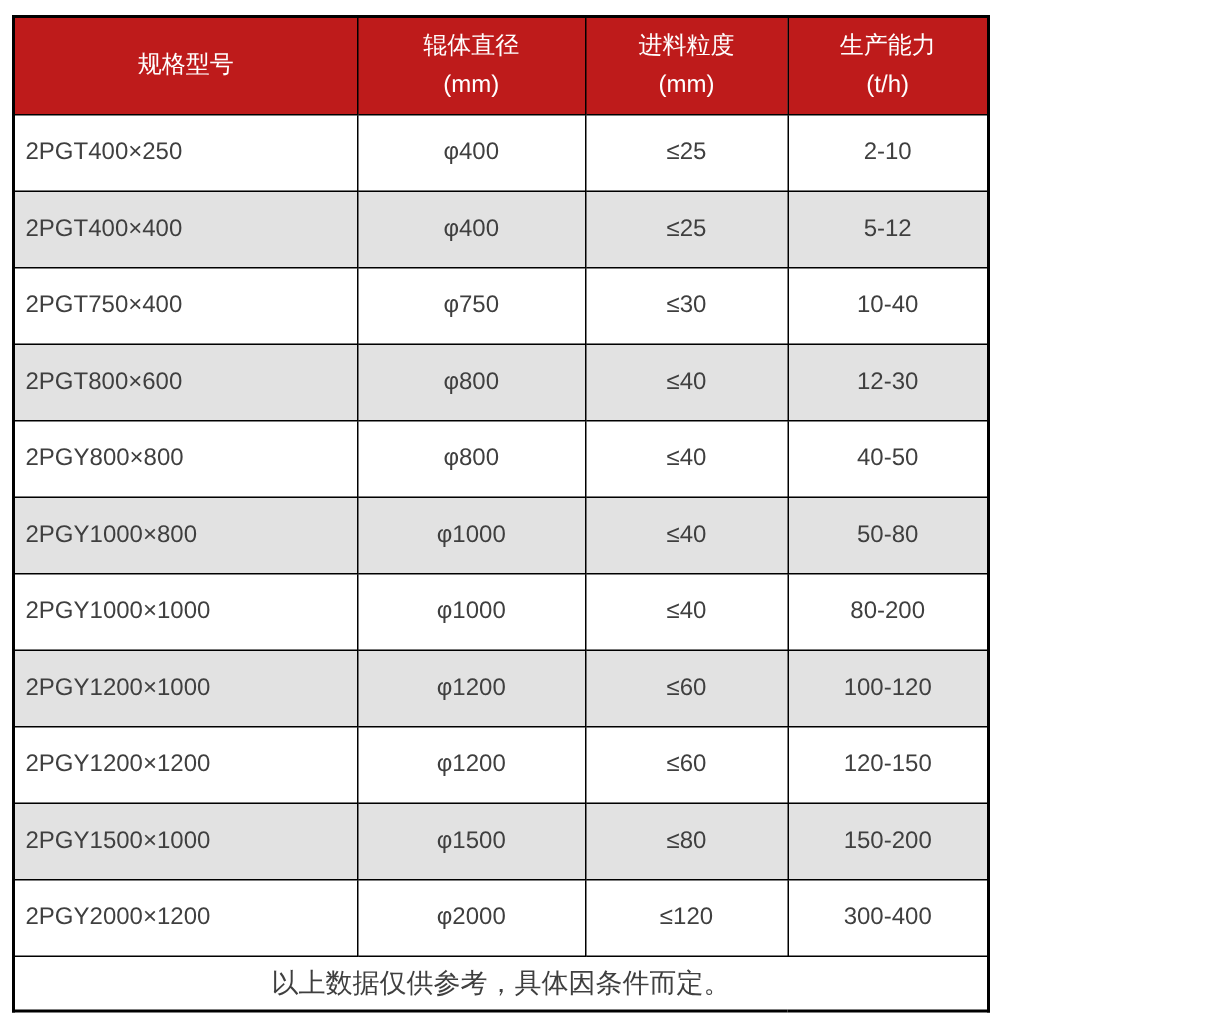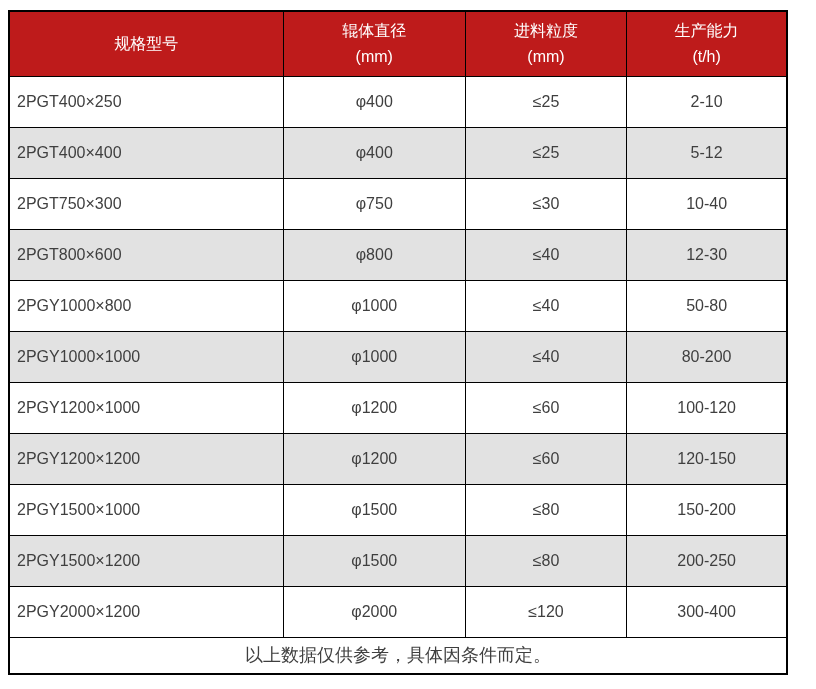--- a/index.html
+++ b/index.html
@@ -4,21 +4,21 @@
 <style>
   :root{
     --red:#be1b1b; --header-text:#ffffff; --row-bg:#ffffff; --row-alt:#e2e2e2;
     --border:#000000; --text:#3f3f3f;
   }
   *{box-sizing:border-box; margin:0; padding:0;}
   html,body{width:816px; height:689px; background:#ffffff; overflow:hidden;}
   body{font-family:"Liberation Sans","DejaVu Sans",sans-serif;}
   .page{padding:10px 8px 7px 8px;}
   table.spec-table{
-    width:780px; border-collapse:collapse; table-layout:fixed;
+    width:652px; border-collapse:collapse; table-layout:fixed;
     border:2px solid var(--border); background:#fff;
   }
   thead th{
     background:var(--red); color:var(--header-text);
     font-size:16px; font-weight:normal; text-align:center;
     height:65px; vertical-align:middle;
     border:1px solid var(--border); padding:0;
   }
   thead th .h-title{line-height:1.1;}
   thead th .h-unit{line-height:1.1; margin-top:9px;}
@@ -73,30 +73,36 @@
           <td>≤25</td>
           <td>2-10</td>
         </tr>
         <tr>
           <td class="c-model">2PGT400×400</td>
           <td>φ400</td>
           <td>≤25</td>
           <td>5-12</td>
         </tr>
         <tr>
-          <td class="c-model">2PGT750×300</td>
+          <td class="c-model">2PGT750×400</td>
           <td>φ750</td>
           <td>≤30</td>
           <td>10-40</td>
         </tr>
         <tr>
           <td class="c-model">2PGT800×600</td>
           <td>φ800</td>
           <td>≤40</td>
           <td>12-30</td>
+        </tr>
+        <tr>
+          <td class="c-model">2PGY800×800</td>
+          <td>φ800</td>
+          <td>≤40</td>
+          <td>40-50</td>
         </tr>
         <tr>
           <td class="c-model">2PGY1000×800</td>
           <td>φ1000</td>
           <td>≤40</td>
           <td>50-80</td>
         </tr>
         <tr>
           <td class="c-model">2PGY1000×1000</td>
           <td>φ1000</td>
@@ -115,26 +121,20 @@
           <td>≤60</td>
           <td>120-150</td>
         </tr>
         <tr>
           <td class="c-model">2PGY1500×1000</td>
           <td>φ1500</td>
           <td>≤80</td>
           <td>150-200</td>
         </tr>
         <tr>
-          <td class="c-model">2PGY1500×1200</td>
-          <td>φ1500</td>
-          <td>≤80</td>
-          <td>200-250</td>
-        </tr>
-        <tr>
           <td class="c-model">2PGY2000×1200</td>
           <td>φ2000</td>
           <td>≤120</td>
           <td>300-400</td>
         </tr>
       </tbody>
     <tfoot>
       <tr>
         <td colspan="4">以上数据仅供参考，具体因条件而定。</td>
       </tr>

